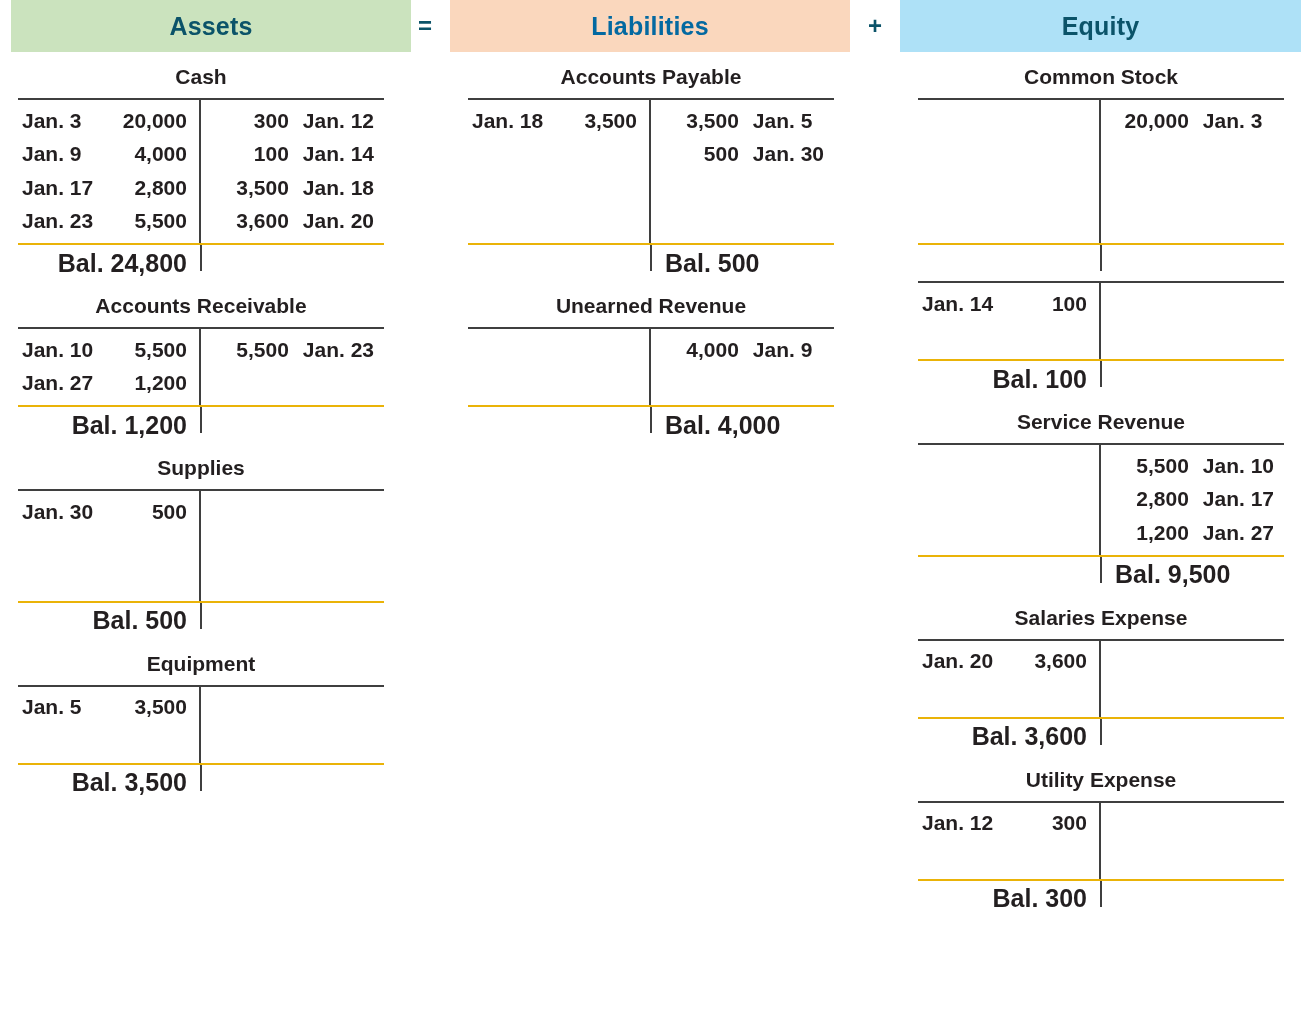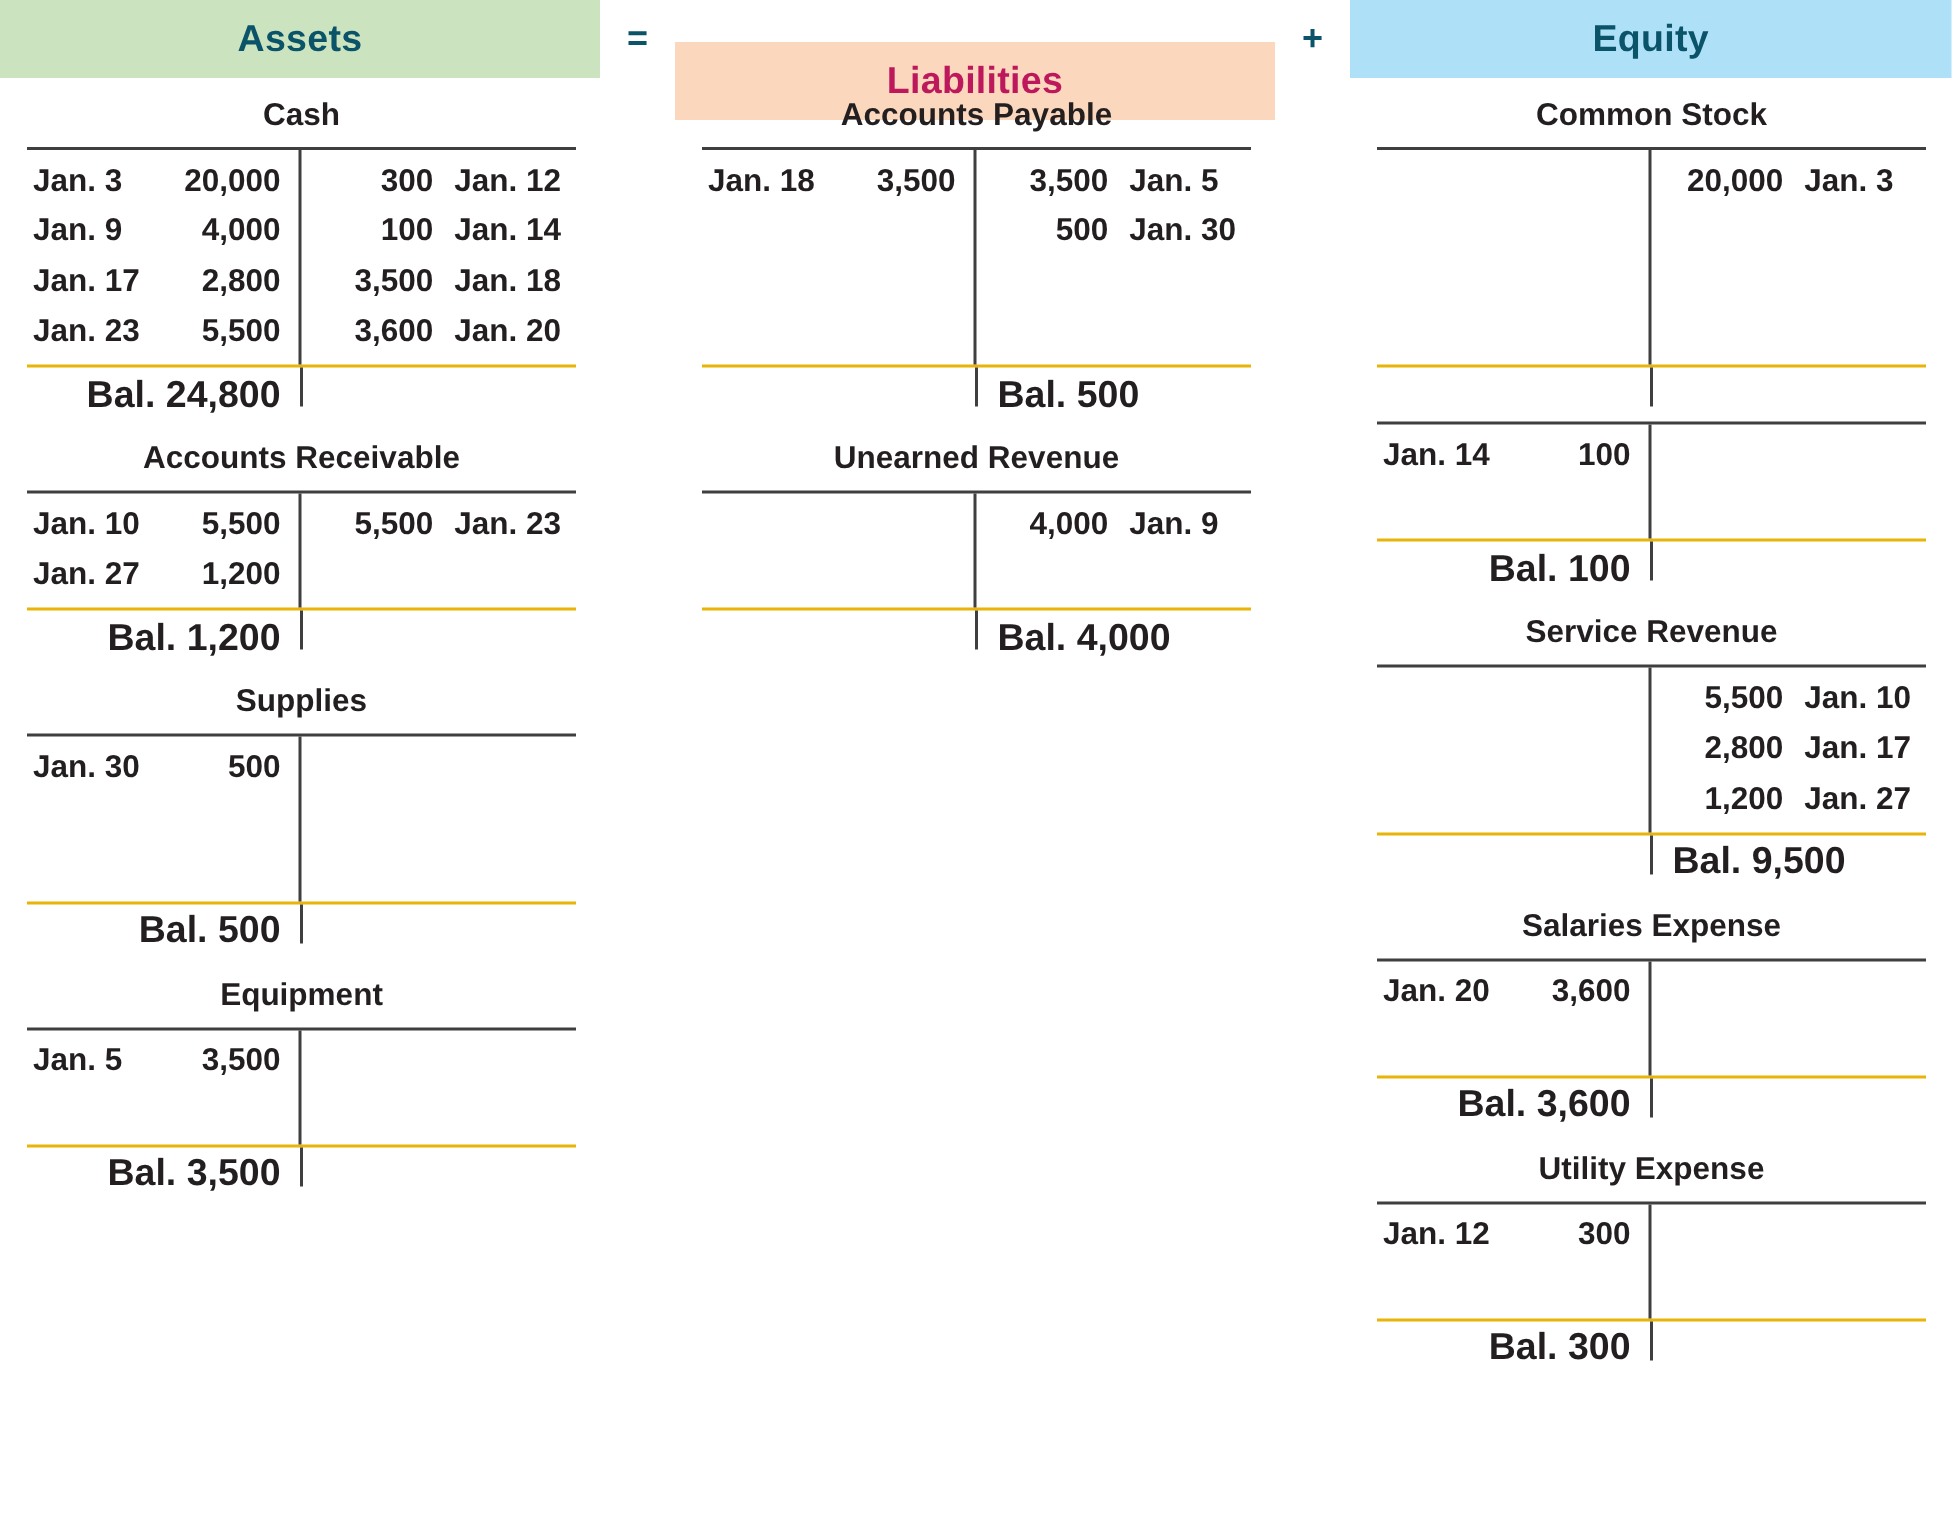--- a/index.html
+++ b/index.html
@@ -24,21 +24,21 @@
     top: 0;
     height: 52px;
     display: flex;
     align-items: center;
     justify-content: center;
     font-size: 25px;
     font-weight: bold;
     color: #0b5369;
     letter-spacing: .2px;
   }
-  .hdr-assets      { left: 0px;   width: 400px; }
+  .hdr-assets      { left: 11px;   width: 400px; }
   .hdr-liabilities { left: 450px; width: 400px; }
   .hdr-equity      { left: 900px; width: 401px; }
 
   .op {
     position: absolute;
     top: 0;
     height: 52px;
     display: flex;
     align-items: center;
     justify-content: center;
@@ -141,21 +141,21 @@
 </head>
 <body>
 
 <div class="header-band">
   <div class="hdr hdr-assets" style="background: rgb(203, 227, 190); color: rgb(11, 83, 105);">
     <span>Assets</span>
   </div>
   <div class="op op-eq" style="color: rgb(11, 83, 105);">
     <span>=</span>
   </div>
-  <div class="hdr hdr-liabilities" style="background: rgb(250, 215, 189); color: #be185d; margin-top: 28px;">
+  <div class="hdr hdr-liabilities" style="background: rgb(250, 215, 189); color: #0369a1;">
     <span>Liabilities</span>
   </div>
   <div class="op op-plus" style="color: rgb(11, 83, 105);">
     <span>+</span>
   </div>
   <div class="hdr hdr-equity" style="background: rgb(174, 225, 247); color: rgb(11, 83, 105);">
     <span>Equity</span>
   </div>
 </div>
 

